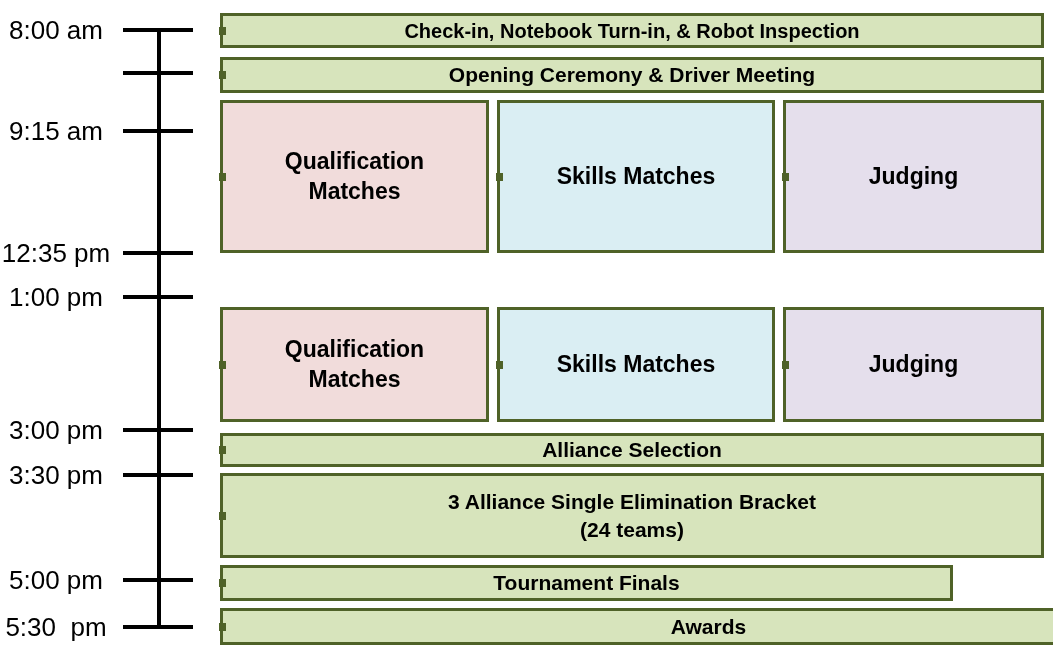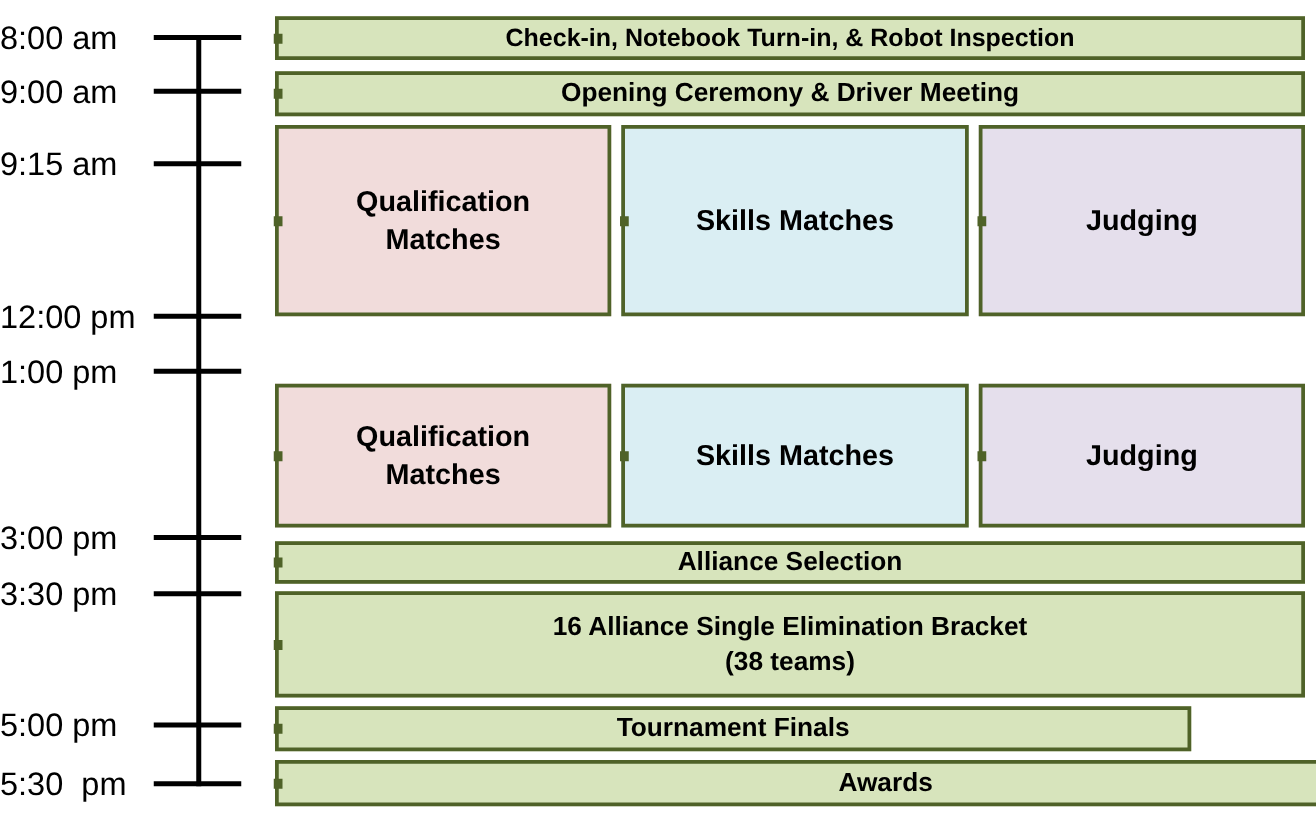--- a/index.html
+++ b/index.html
@@ -17,21 +17,21 @@
     background:#ffffff;
     font-family:"Liberation Sans", sans-serif;
     color:#000;
     overflow:hidden;
   }
   
   .time-label{
     position:absolute;
     left:0;width:112px;height:34px;
     line-height:34px;
-    text-align:left;
+    text-align:center;
     font-size:26px;
     color:#000;
     white-space:pre;
   }
   .tick{
     position:absolute;
     left:123px;width:70px;height:4px;
     background:var(--line_color);
   }
   .axis{
@@ -81,23 +81,22 @@
   <div class="tick" style="top:71px"></div>
   <div class="tick" style="top:129px"></div>
   <div class="tick" style="top:251px"></div>
   <div class="tick" style="top:295px"></div>
   <div class="tick" style="top:428px"></div>
   <div class="tick" style="top:473px"></div>
   <div class="tick" style="top:578px"></div>
   <div class="tick" style="top:625px"></div>
 
   <div class="time-label" style="top:13px">8:00 am</div>
-  <div class="time-label" style="top:56px">9:00 am</div>
   <div class="time-label" style="top:114px">9:15 am</div>
-  <div class="time-label" style="top:236px">12:00 pm</div>
+  <div class="time-label" style="top:236px">12:35 pm</div>
   <div class="time-label" style="top:280px">1:00 pm</div>
   <div class="time-label" style="top:413px">3:00 pm</div>
   <div class="time-label" style="top:458px">3:30 pm</div>
   <div class="time-label" style="top:563px">5:00 pm</div>
   <div class="time-label" style="top:610px">5:30  pm</div>
 
   <div class="bar green fs21" style="left:220px;top:57px;width:824px;height:36px">
     <span>Opening Ceremony &amp; Driver Meeting</span>
   </div>
 
@@ -130,22 +129,22 @@
 
   <div class="bar purple fs23" style="left:783px;top:307px;width:261px;height:115px">
     <span>Judging</span>
   </div>
 
   <div class="bar green fs21" style="left:220px;top:433px;width:824px;height:34px">
     <span>Alliance Selection</span>
   </div>
 
   <div class="bar green fs21" style="left:220px;top:473px;width:824px;height:85px">
-    <span>16 Alliance Single Elimination Bracket</span>
-    <span>(38 teams)</span>
+    <span>3 Alliance Single Elimination Bracket</span>
+    <span>(24 teams)</span>
   </div>
 
   <div class="bar green fs21" style="left:220px;top:565px;width:733px;height:36px">
     <span>Tournament Finals</span>
   </div>
 
   <div class="bar green fs21" style="left:220px;top:608px;width:977px;height:37px">
     <span>Awards</span>
   </div>
 

